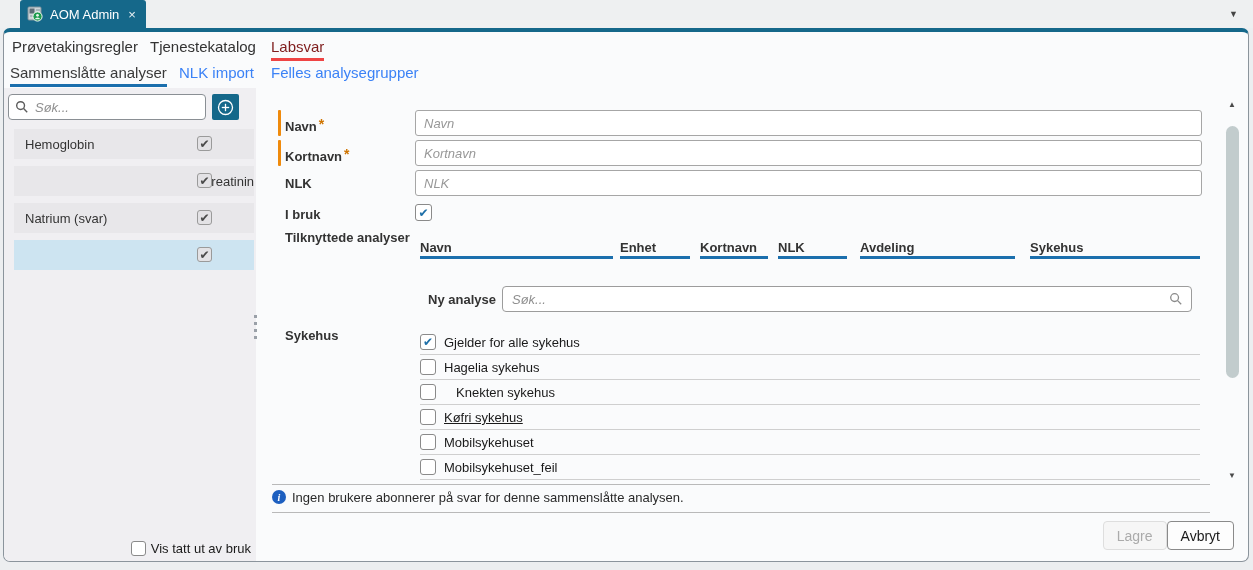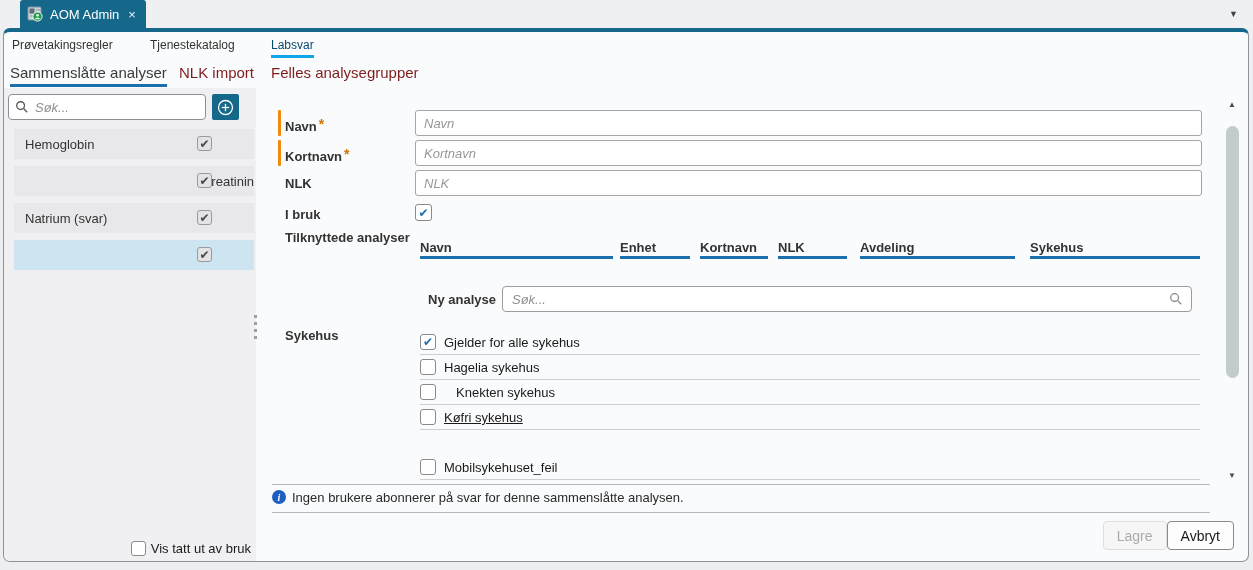--- a/index.html
+++ b/index.html
@@ -25,23 +25,23 @@
   .strip-dd { position:absolute; right:15px; top:9px; font-size:9px; color:#444; }
   
   .window {
     position:absolute; left:3px; top:28px; width:1246px; height:534px;
     background:#fafbfc;
     border:1px solid #8b949c;
     border-top:4px solid #15688a;
     border-radius:7px;
   }
   
-  .menuitem { position:absolute; font-size:12px; color:#333; padding-bottom:3px; cursor:pointer; white-space:nowrap; }
-  .menuitem.active { color:#0c4a6e; border-bottom:3px solid #0ea5e9; }
-  .subtabitem { position:absolute; font-size:15px; color:#7f1d1d; padding-bottom:3px; cursor:pointer; white-space:nowrap; }
+  .menuitem { position:absolute; font-size:15px; color:#333; padding-bottom:3px; cursor:pointer; white-space:nowrap; }
+  .menuitem.active { color:#7f1d1d; border-bottom:3px solid #ef4444; }
+  .subtabitem { position:absolute; font-size:15px; color:#3b82f6; padding-bottom:3px; cursor:pointer; white-space:nowrap; }
   .subtabitem.active { color:#3a3a3a; border-bottom:3px solid #1b6fad; }
   
   .sidebar {
     position:absolute; left:0; top:56px; width:252px; height:473px;
     background:#f0eff2; border-bottom-left-radius:6px;
   }
   .search-wrap { position:absolute; left:4px; top:6px; width:198px; height:26px; }
   .search-input {
     width:100%; height:100%; border:1px solid #8a8f94; border-radius:4px;
     background:#fff; padding:0 6px 0 26px; font-size:13px; font-style:italic; color:#555;
@@ -272,20 +272,24 @@
       <span class="optlabel">Hagelia sykehus</span>
     </div>
     <div class="syk-row" style="top:296px;gap:20px;">
       <span class="cb"></span>
       <span class="optlabel">Knekten sykehus</span>
     </div>
     <div class="syk-row" style="top:321px;text-decoration:underline;">
       <span class="cb"></span>
       <span class="optlabel">Køfri sykehus</span>
     </div>
+    <div class="syk-row" style="top:346px;">
+      <span class="cb"></span>
+      <span class="optlabel">Mobilsykehuset</span>
+    </div>
     <div class="syk-row" style="top:371px;">
       <span class="cb"></span>
       <span class="optlabel">Mobilsykehuset_feil</span>
     </div>
 
     <div class="vscroll">
       <span class="arr" style="top:0;">▲</span>
       <div class="thumb"></div>
       <span class="arr" style="bottom:0;">▼</span>
     </div>

